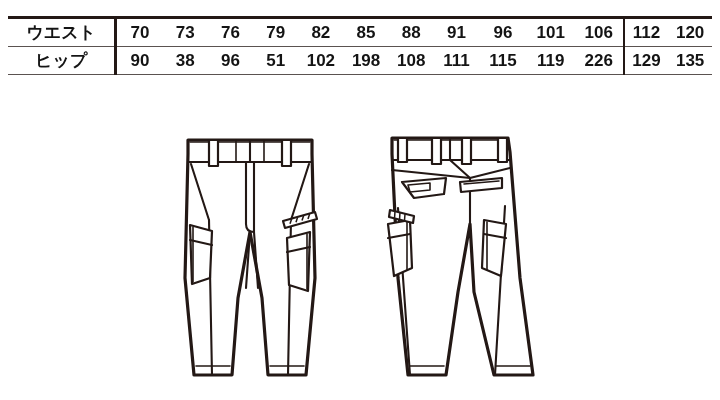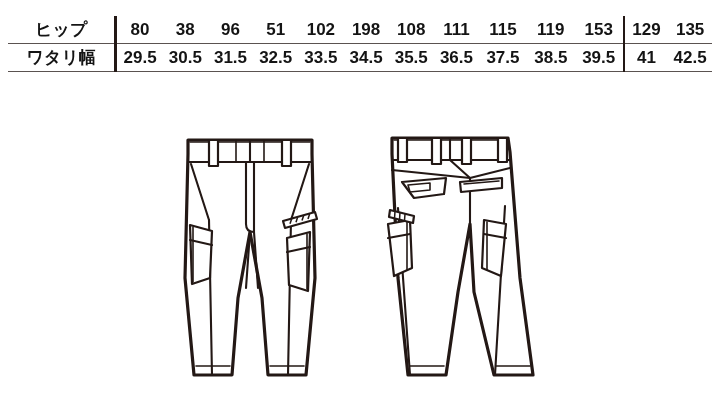--- a/index.html
+++ b/index.html
@@ -118,54 +118,54 @@
     stroke: #231815;
     stroke-width: 1.5;
   }
 </style>
 </head>
 <body>
 
 <div id="size-table-wrap">
   <table class="size-table">
     <tbody>
+      <tr class="r-waist">
+        <td class="lbl">ウエスト</td>
+        <td class="num">70</td>
+        <td class="num">73</td>
+        <td class="num">76</td>
+        <td class="num">79</td>
+        <td class="num">82</td>
+        <td class="num">85</td>
+        <td class="num">88</td>
+        <td class="num">91</td>
+        <td class="num wide">96</td>
+        <td class="num wide">101</td>
+        <td class="num wide">106</td>
+        <td class="big divstart">112</td>
+        <td class="big">120</td>
+      </tr>
 
       <tr class="r-hip">
         <td class="lbl">ヒップ</td>
-        <td class="num">80</td>
+        <td class="num">90</td>
         <td class="num">38</td>
         <td class="num">96</td>
         <td class="num">51</td>
         <td class="num">102</td>
         <td class="num">198</td>
         <td class="num">108</td>
         <td class="num">111</td>
         <td class="num wide">115</td>
         <td class="num wide">119</td>
-        <td class="num wide">153</td>
+        <td class="num wide">226</td>
         <td class="big divstart">129</td>
         <td class="big">135</td>
       </tr>
 
-      <tr class="r-thigh">
-        <td class="lbl">ワタリ幅</td>
-        <td class="num">29.5</td>
-        <td class="num">30.5</td>
-        <td class="num">31.5</td>
-        <td class="num">32.5</td>
-        <td class="num">33.5</td>
-        <td class="num">34.5</td>
-        <td class="num">35.5</td>
-        <td class="num">36.5</td>
-        <td class="num wide">37.5</td>
-        <td class="num wide">38.5</td>
-        <td class="num wide">39.5</td>
-        <td class="big divstart">41</td>
-        <td class="big">42.5</td>
-      </tr>
 
     </tbody>
   </table>
 </div>
 
 <div id="illos">
 
   <div class="illo" id="front-illo">
     <svg width="200" height="262" viewBox="0 0 200 262" xmlns="http://www.w3.org/2000/svg">
 

